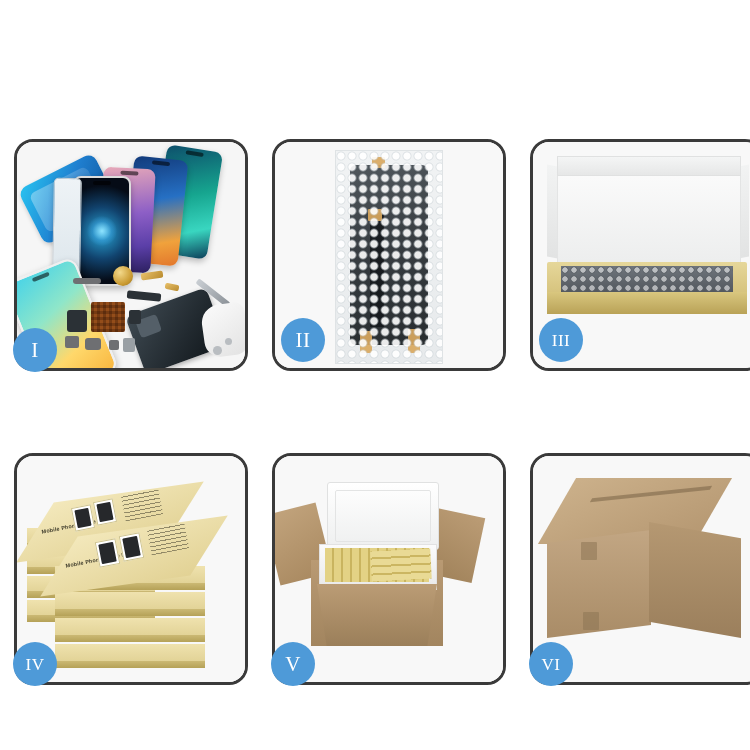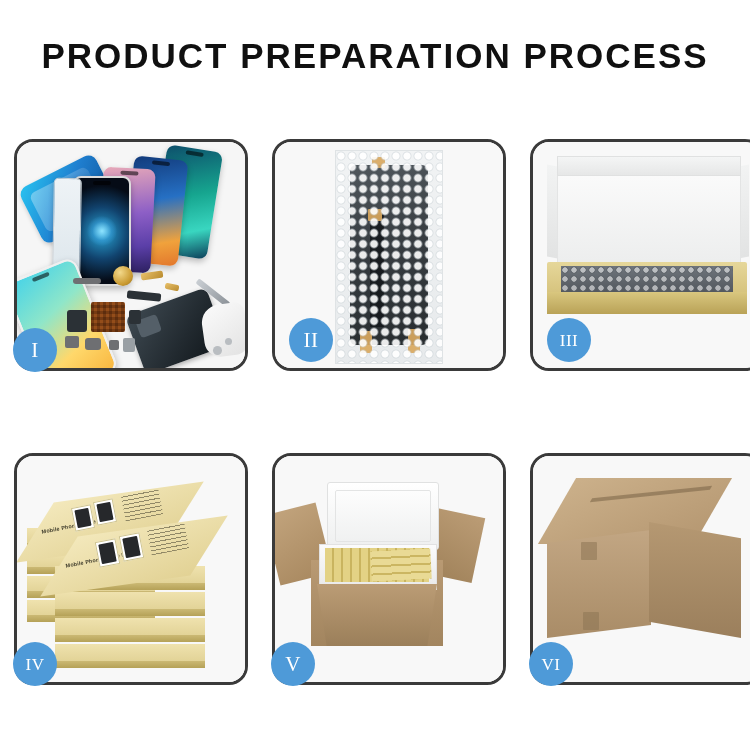--- a/index.html
+++ b/index.html
@@ -50,21 +50,21 @@
   }
   .badge{
     position:absolute;left:-4px;bottom:-4px;
     width:44px;height:44px;border-radius:50%;
     background:#4e9ad8;
     display:flex;align-items:center;justify-content:center;
     color:#ffffff;font-family:"Liberation Serif", serif;
     font-size:21px;line-height:1;letter-spacing:.5px;
     z-index:6;
   }
-  .badge.inside{left:14px;bottom:6px;}
+  .badge.inside{left:6px;bottom:6px;}
   .badge.sm{font-size:17px;}
 
   
   .p1{background:#f6f6f6;}
   .ph{position:absolute;border-radius:7px;box-shadow:0 2px 5px rgba(0,0,0,.22);}
   .ph-blue{
     left:10px;top:26px;width:84px;height:62px;border-radius:9px;
     background:linear-gradient(135deg,#29c3f0 0%,#1f7fd0 48%,#0d4f93 100%);
     transform:rotate(-27deg);
   }
@@ -229,21 +229,20 @@
   .bx-seam{position:absolute;left:58px;top:36px;width:120px;height:4px;
     background:rgba(120,98,70,.55);transform:skew(-30deg,-6deg);}
   .bx-tab{position:absolute;background:rgba(140,116,84,.55);border-radius:1px;}
 </style>
 </head>
 <body>
 
 <div class="page">
 
   <div class="header">
-    <div class="title">PRODUCT PREPARATION PROCESS</div>
   </div>
 
   <div class="grid">
 
     <div class="panel">
       <div class="panel-inner p1">
         <div class="ph ph-blue"></div>
 
         <div class="ph-fan ph-f4">
             <span class="notch"></span>

